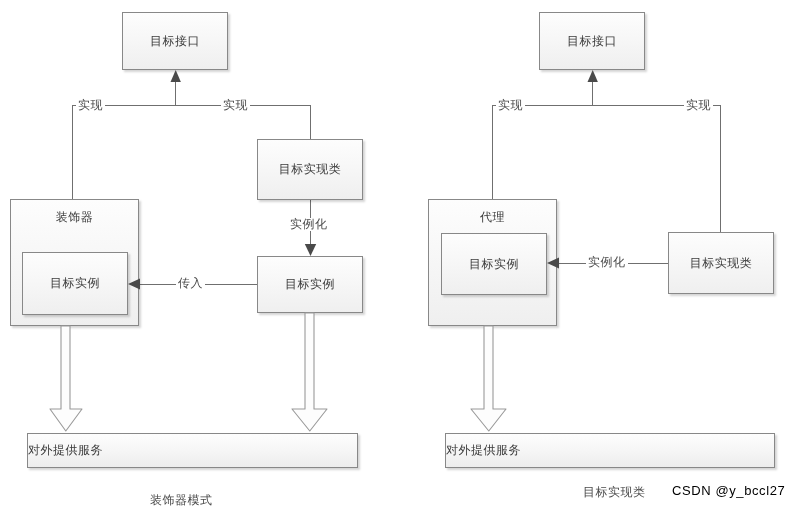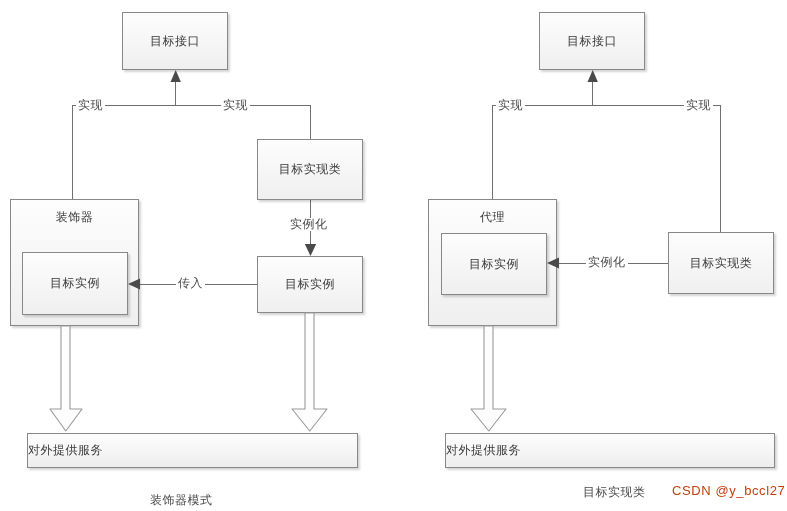--- a/index.html
+++ b/index.html
@@ -61,21 +61,21 @@
   .caption{
     position:absolute;
     font-size:12px;
     color:#4a4a4a;
     white-space:nowrap;
     letter-spacing:0.5px;
   }
   .watermark{
     position:absolute;
     font-size:13px;
-    color:#c2410c;
+    color:#000000;
     white-space:nowrap;
     letter-spacing:0.6px;
   }
   svg.ov{position:absolute;left:0;top:0;width:787px;height:511px;
          pointer-events:none;overflow:visible;}
 </style>
 </head>
 <body>
 
 <div id="canvas">

